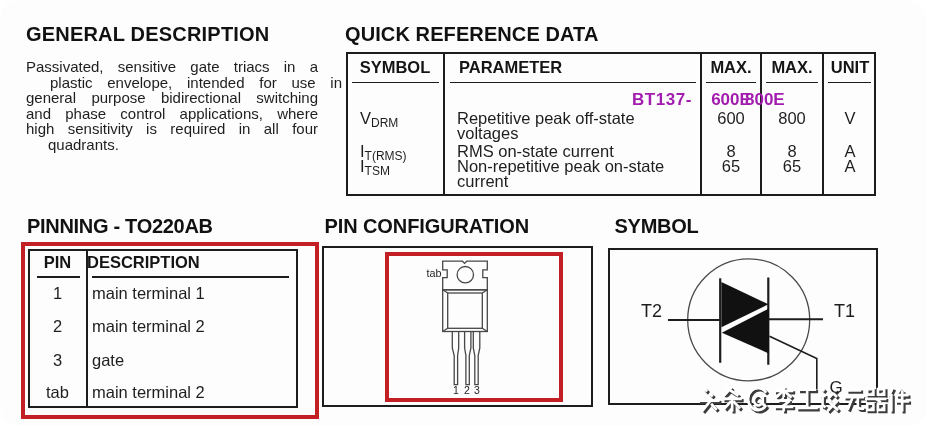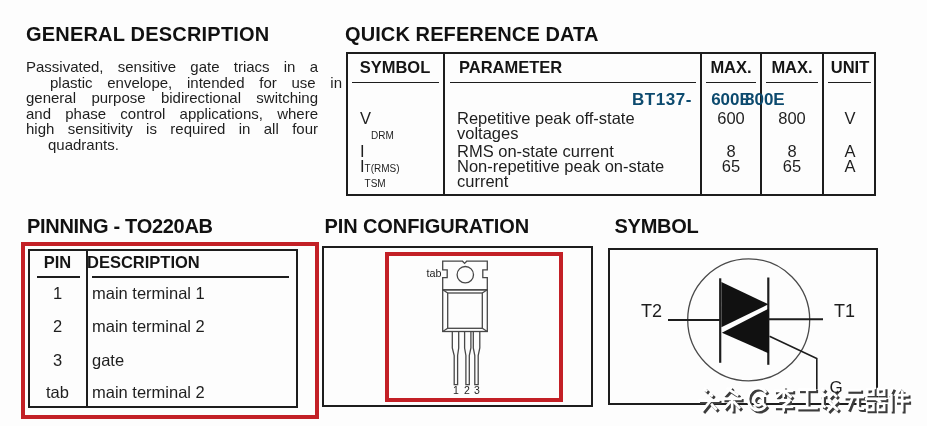--- a/index.html
+++ b/index.html
@@ -1,24 +1,24 @@
 <!DOCTYPE html>
 <html><head>
 <meta charset="utf-8">
 <style>
   html,body{margin:0;padding:0;background:#fff;}
   #page{position:relative;width:927px;height:426px;background:#fdfdfd;overflow:hidden;
-        font-family:"Liberation Sans",sans-serif;color:#1e1e1e;}
+        font-family:"Liberation Sans",sans-serif;color:#1e1e1e;border-radius:20px;}
   .abs{position:absolute;white-space:nowrap;}
   .h{font-weight:bold;font-size:20px;color:#111;}
   .p15{font-size:15px;line-height:15px;}
   .t16{font-size:16.5px;line-height:16.5px;}
   .th{font-weight:bold;font-size:16.5px;line-height:16.5px;color:#151515;}
-  .bt{font-weight:bold;font-size:17px;line-height:17px;color:#0c4a6e;}
-  sub{font-size:10px;vertical-align:baseline;position:relative;top:15px;}
+  .bt{font-weight:bold;font-size:17px;line-height:17px;color:#a21caf;}
+  sub{font-size:12px;vertical-align:baseline;position:relative;top:3px;}
 </style>
 </head>
 <body>
 <div id="page">
 
   <div class="abs h" style="left:26px;top:23.1px;letter-spacing:0.2px;">GENERAL DESCRIPTION</div>
   <div class="abs h" style="left:345px;top:23.1px;letter-spacing:0.1px;">QUICK REFERENCE DATA</div>
   <div class="abs h" style="left:27px;top:214.9px;letter-spacing:-0.3px;">PINNING - TO220AB</div>
   <div class="abs h" style="left:324.5px;top:214.9px;letter-spacing:-0.1px;">PIN CONFIGURATION</div>
   <div class="abs h" style="left:614.5px;top:214.9px;letter-spacing:-0.25px;">SYMBOL</div>

